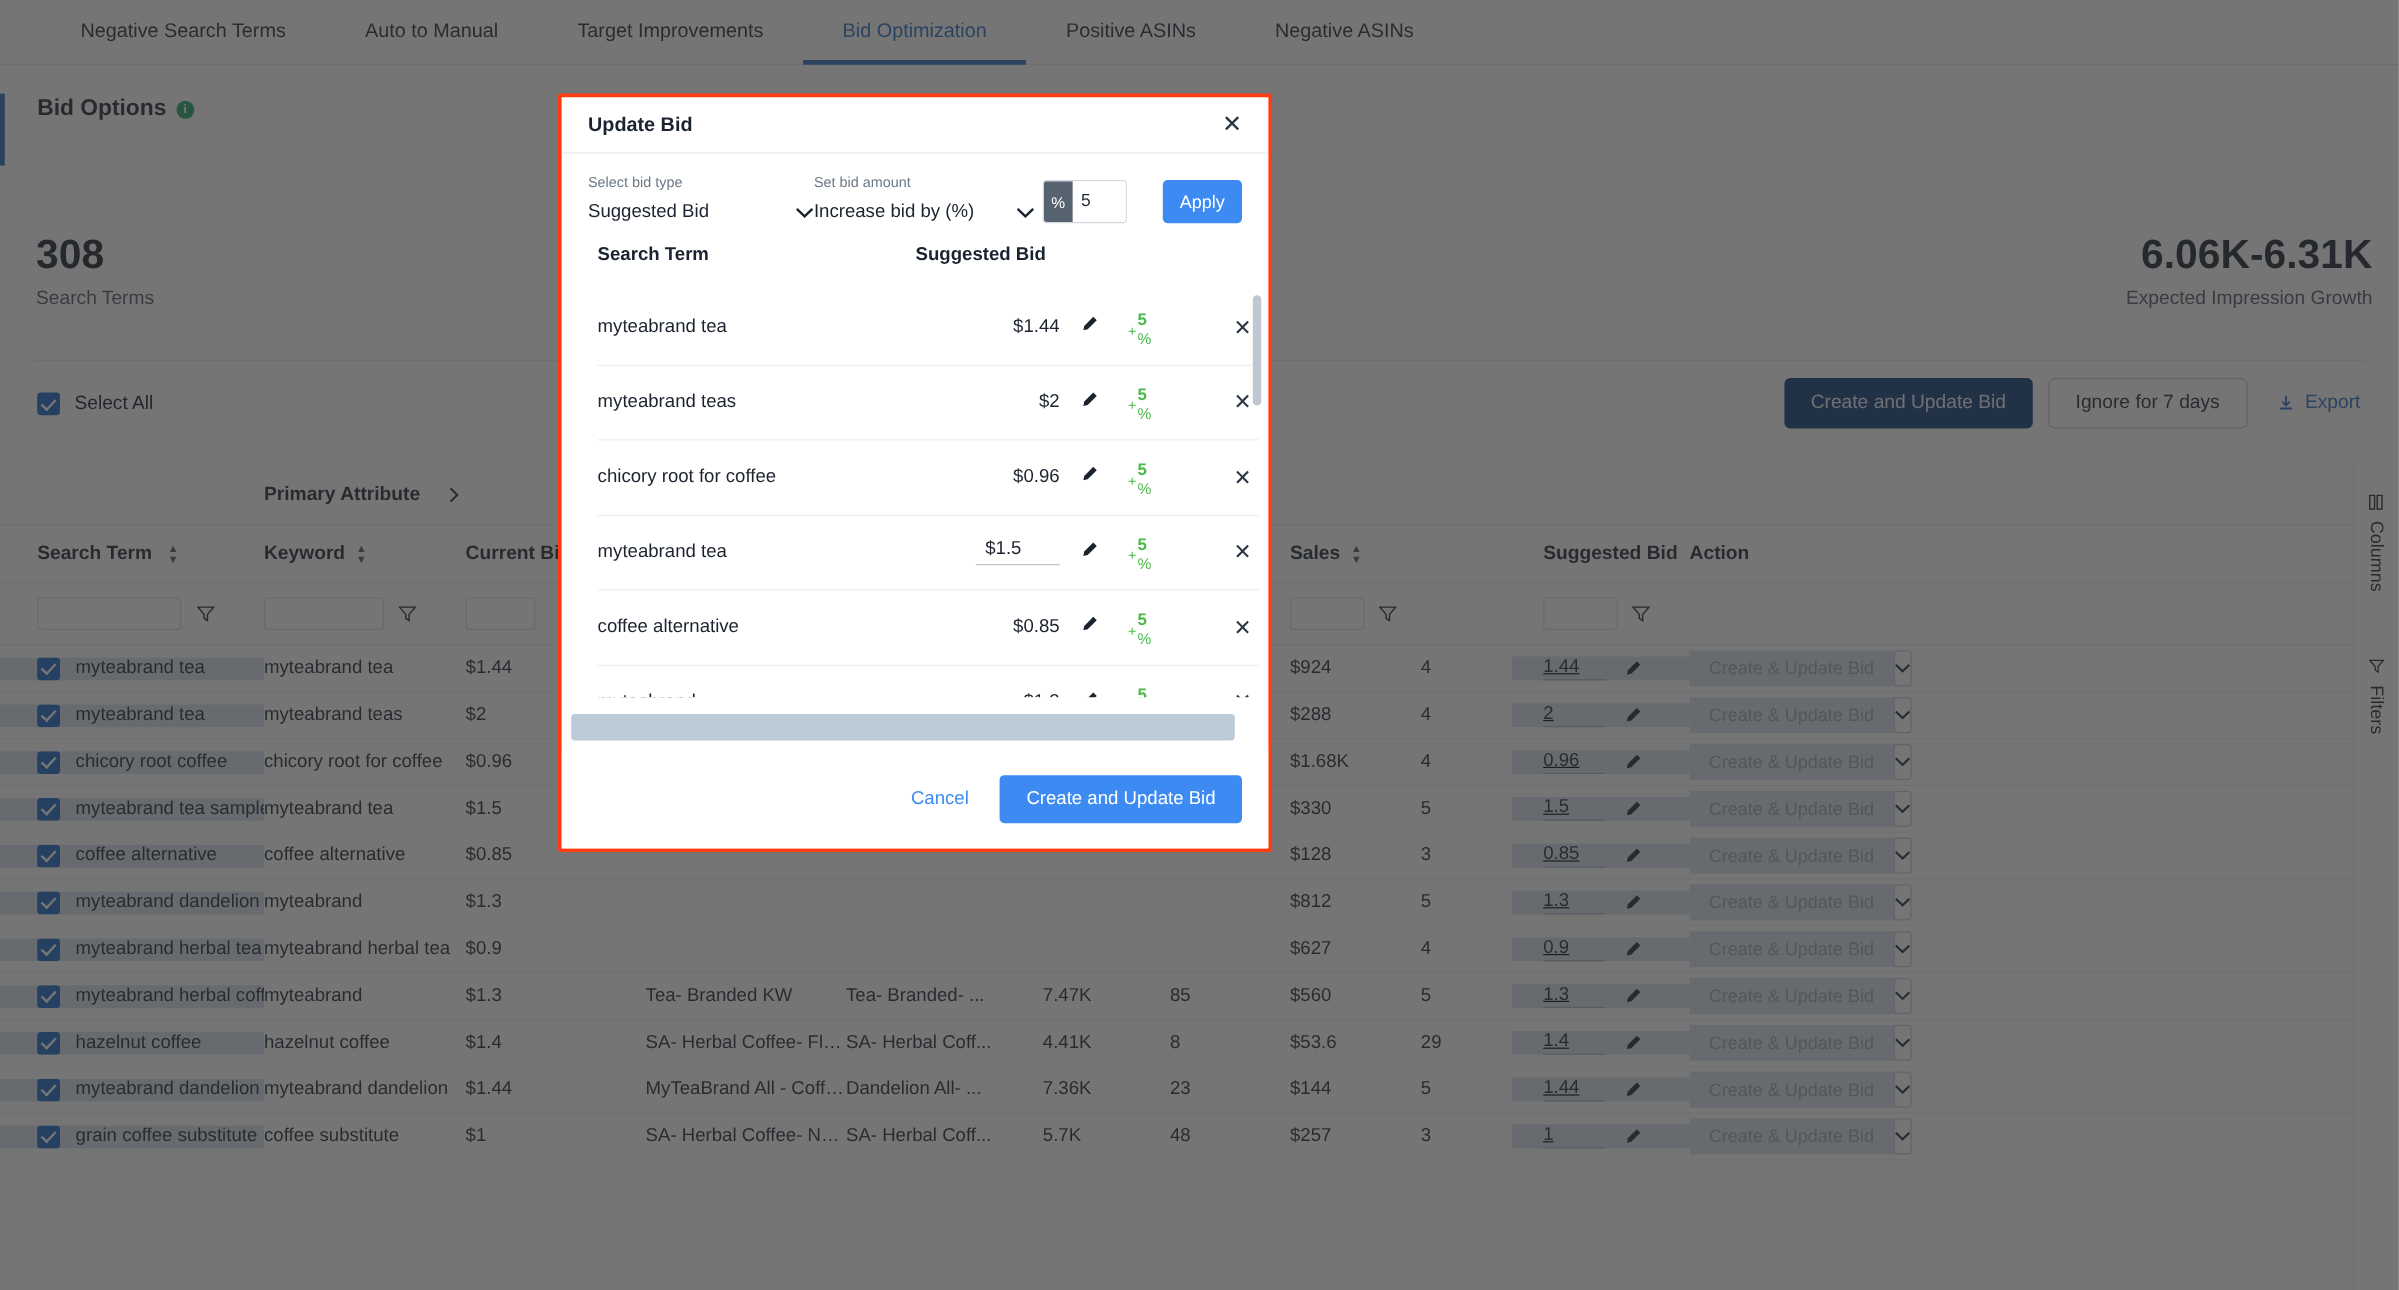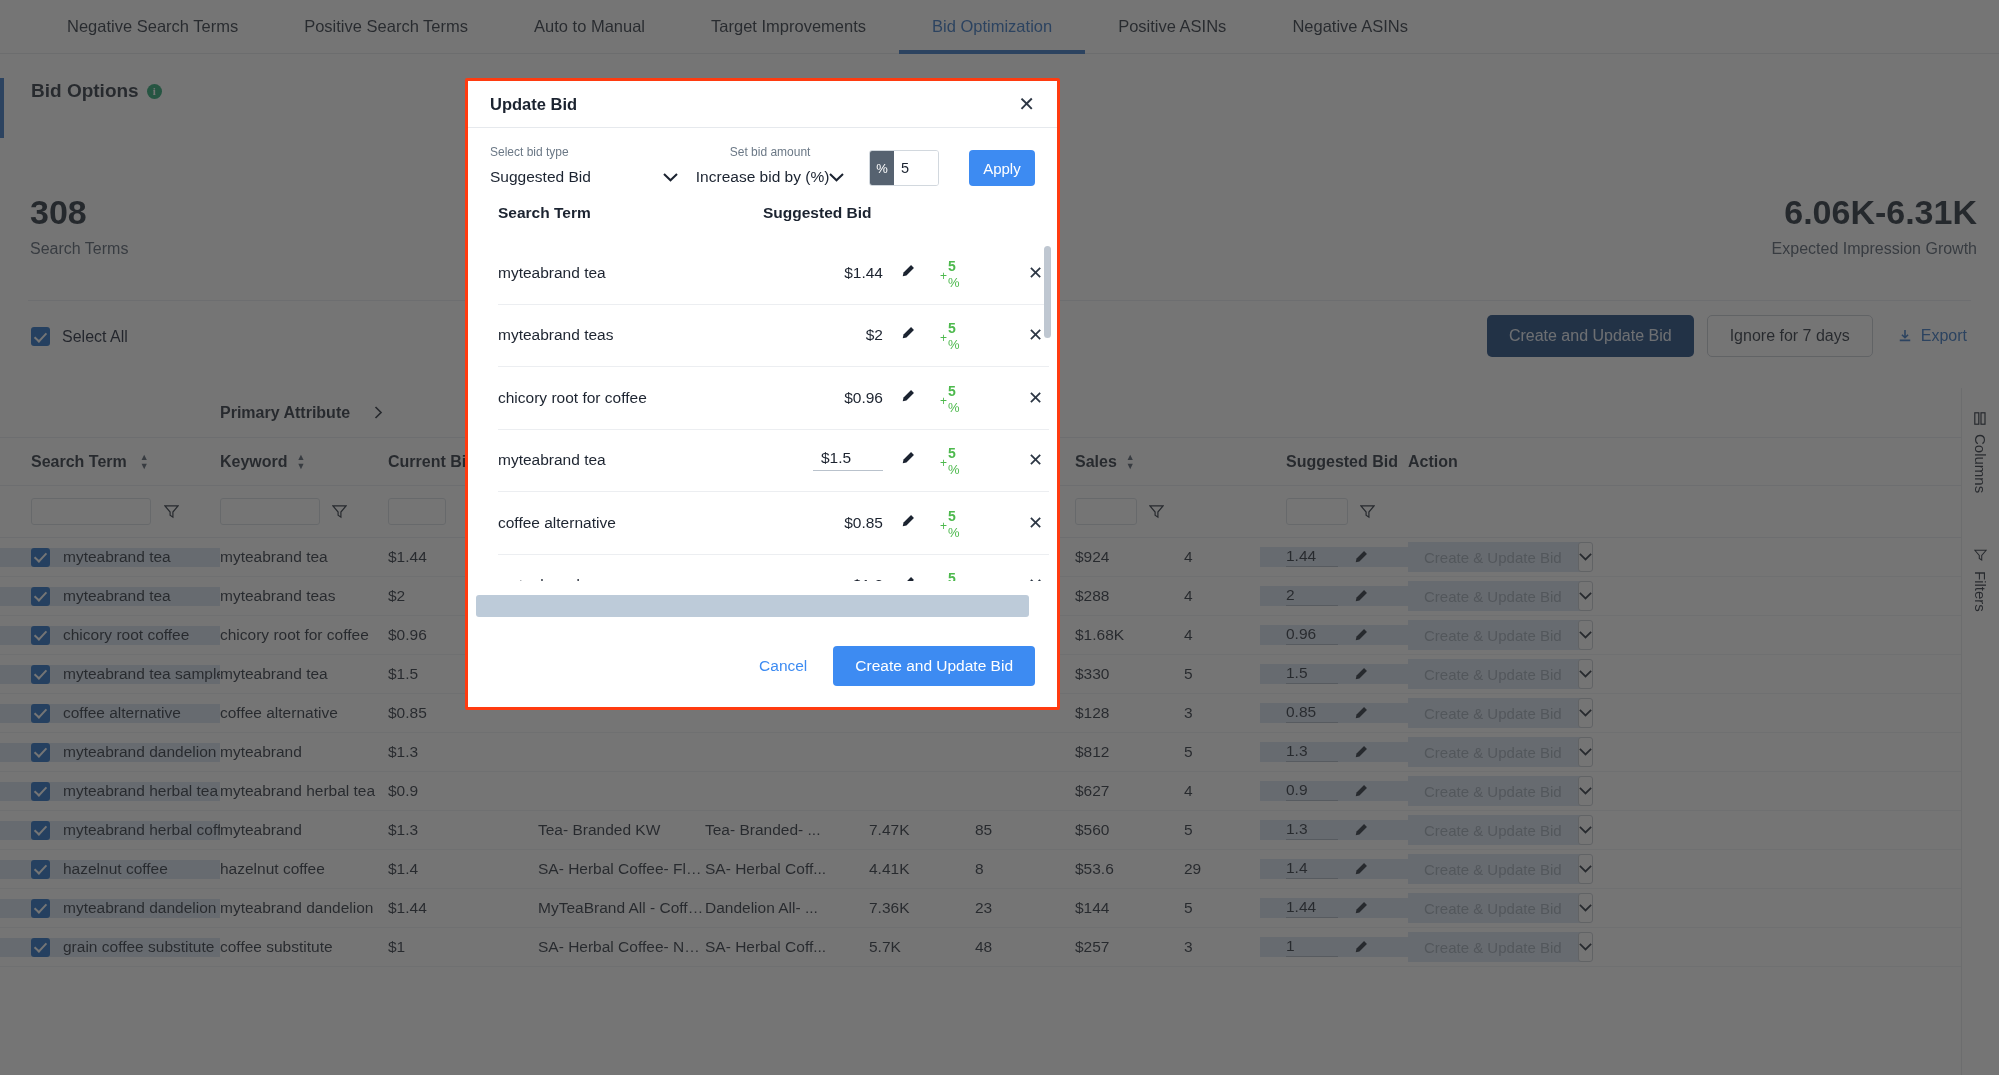--- a/index.html
+++ b/index.html
@@ -75,21 +75,21 @@
   .c2{width:150px;}
   .c3{width:167px;}
   .c4{width:164px;}
   .c5{width:106px;}
   .c6{width:100px;}
   .c7{width:109px;}
   .c8{width:76px;}
   .c9{width:148px;}
   .c10{width:175px;}
   .sel-blue{background:#d6e2f0;}
-  .sbid-cell{display:flex;align-items:center;gap:16px;height:100%;padding-left:26px;}
+  .sbid-cell{display:flex;align-items:center;gap:16px;height:100%;padding-left:26px;text-decoration:underline;}
   .sbid-val{font-size:15.5px;color:#1d2430;border-bottom:1px solid #a8b3c0;min-width:52px;padding-bottom:1px;}
   .act-cell{display:flex;align-items:center;gap:0;height:100%;}
   .act-btn{background:transparent;border:none;color:#9aa6b4;font-size:15px;font-family:inherit;padding:0 16px;white-space:nowrap;cursor:pointer;}
   .chev-box{width:36px;height:30px;border:1px solid #c3c9d1;background:#fff;border-radius:3px;
     display:flex;align-items:center;justify-content:center;cursor:pointer;}
   .pencil{width:14px;height:14px;flex:none;}
 
   .rail{position:absolute;right:0;top:388px;width:38px;bottom:0;border-left:1px solid #e4e7eb;background:#fff;
      display:flex;flex-direction:column;align-items:center;padding-top:24px;gap:56px;}
   .rail-item{writing-mode:vertical-rl;font-size:15px;color:#1d2430;display:flex;align-items:center;gap:9px;cursor:pointer;}
@@ -106,21 +106,21 @@
   .m-head{height:47px;display:flex;align-items:center;justify-content:space-between;
     padding:0 17px 0 22px;border-bottom:1px solid #e6e9ed;flex:none;}
   .m-title{font-size:16.5px;font-weight:bold;color:#1b2330;}
   .m-x{font-size:20px;color:#2c3644;cursor:pointer;line-height:1;padding:4px 5px;}
 
   .m-ctrls{display:flex;align-items:flex-end;padding:17px 22px 12px 22px;gap:0;flex:none;}
   .fld{display:flex;flex-direction:column;gap:9px;}
   .fld-lbl{font-size:12px;color:#6b7886;}
   .fld-sel{display:flex;align-items:center;justify-content:space-between;font-size:15.5px;color:#1b2330;cursor:pointer;}
   .fld-a{width:205px;}
-  .fld-b{width:200px;align-items:center;}
+  .fld-b{width:200px;}
   .chev{width:15px;height:9px;flex:none;}
   .pct-wrap{display:flex;align-items:stretch;height:36px;border:1px solid #d2d8de;border-radius:3px;overflow:hidden;width:76px;margin-left:7px;}
   .pct-tag{width:24px;background:#566270;color:#fff;font-size:13px;display:flex;align-items:center;justify-content:center;flex:none;}
   .pct-in{flex:1;border:none;outline:none;font-size:14.5px;color:#1b2330;padding-left:7px;font-family:inherit;background:#fff;}
   .apply{margin-left:30px;height:36px;width:72px;background:#3d8bf2;color:#fff;border:none;border-radius:4px;
     font-size:15px;font-family:inherit;cursor:pointer;}
 
   .m-body{flex:1;min-height:0;position:relative;padding:0 16px 0 0;}
   .m-thead{display:flex;padding:6px 0 14px 30px;}
   .m-th{font-size:15.5px;font-weight:bold;color:#1b2330;}
@@ -148,21 +148,20 @@
   .confirm{background:#3d8bf2;color:#fff;border:none;border-radius:4px;height:40px;padding:0 22px;
      font-size:15.5px;font-family:inherit;cursor:pointer;}
 </style>
 </head>
 <body>
 
 <div id="page-root">
 
   <div class="tabbar" id="tabbar">
       <div class="tab">Negative Search Terms</div>
-      <div class="tab">Positive Search Terms</div>
       <div class="tab">Auto to Manual</div>
       <div class="tab">Target Improvements</div>
       <div class="tab active">Bid Optimization</div>
       <div class="tab">Positive ASINs</div>
       <div class="tab">Negative ASINs</div>
     </div>
 
   <div class="blue-edge"></div>
 
   <div class="section-title">

